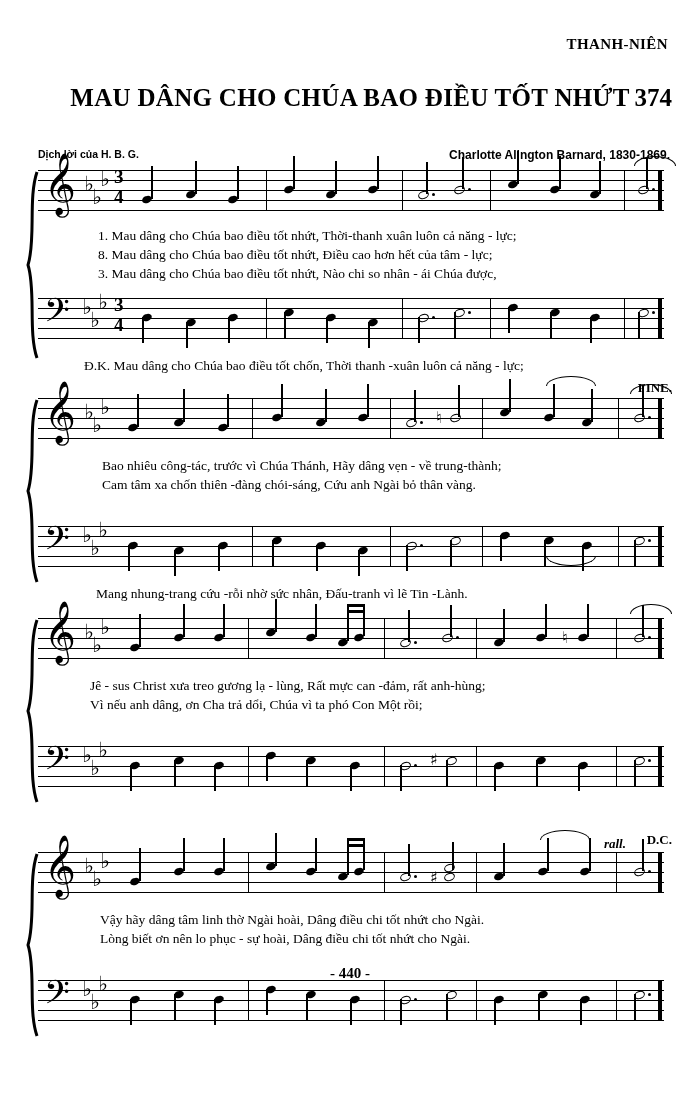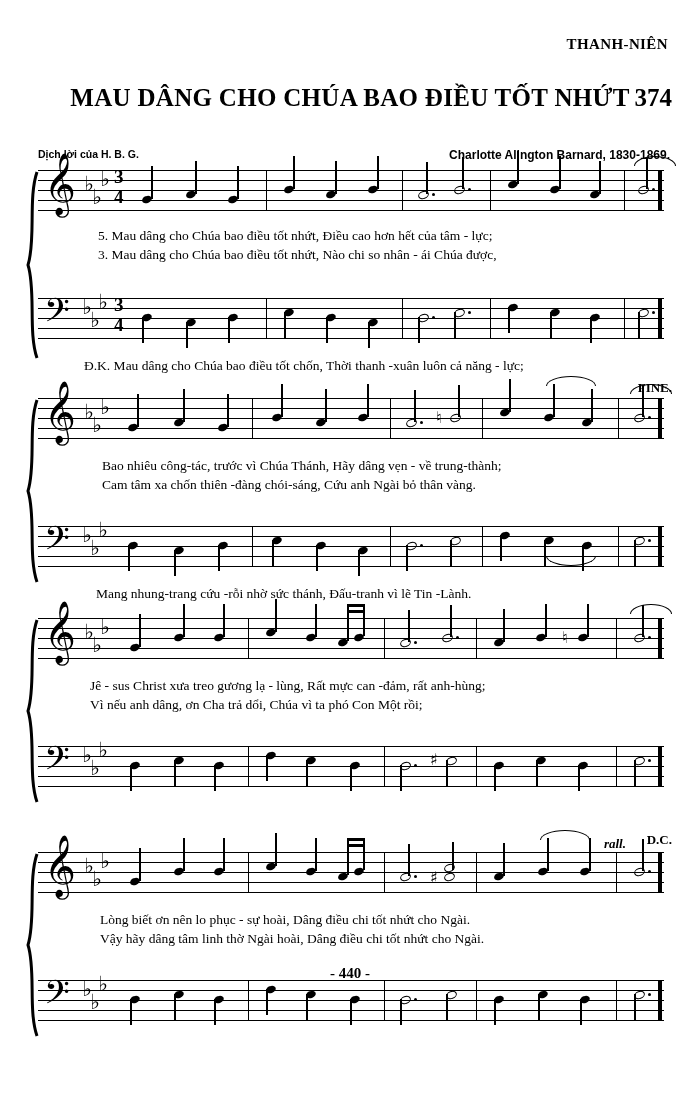--- a/index.html
+++ b/index.html
@@ -294,21 +294,22 @@
         <div class="stem" style="left:561px;top:-9px;height:33px;"></div>
       <div class="barline" style="left:586px;"></div>
       <div class="note hollow" style="left:600px;top:16px;"></div>
         <div class="stem" style="left:608px;top:-13px;height:32px;"></div>
       <div class="dot" style="left:614px;top:18px;"></div>
       <div class="tie" style="left:596px;top:-14px;width:40px;"></div>
       <div class="barline thick" style="left:620px;"></div>
     </div>
 
     <div class="lyrics" style="top:56px;left:60px;width:566px;">
-      <div class="lyric-line">5. Mau dâng cho Chúa bao điều tốt nhứt, Điều cao hơn hết của tâm - lực;</div>
+      <div class="lyric-line">1. Mau dâng cho Chúa bao điều tốt nhứt, Thời-thanh xuân luôn cả năng - lực;</div>
+      <div class="lyric-line">8. Mau dâng cho Chúa bao điều tốt nhứt, Điều cao hơn hết của tâm - lực;</div>
       <div class="lyric-line">3. Mau dâng cho Chúa bao điều tốt nhứt, Nào chi   so nhân - ái Chúa được,</div>
     </div>
 
     <div class="staff" style="position:absolute;top:128px;">
       <div class="line l0"></div>
         <div class="line l1"></div>
         <div class="line l2"></div>
         <div class="line l3"></div>
         <div class="line l4"></div>
       <span class="glyph bass">𝄢</span>
@@ -457,21 +458,21 @@
         <div class="stem" style="left:544px;top:19px;height:26px;"></div>
       <div class="slur-down" style="left:508px;top:30px;width:48px;"></div>
       <div class="barline" style="left:580px;"></div>
       <div class="note hollow" style="left:596px;top:11px;"></div>
         <div class="stem" style="left:596px;top:14px;height:26px;"></div>
       <div class="dot" style="left:610px;top:13px;"></div>
       <div class="barline thick" style="left:620px;"></div>
     </div>
 
     <div class="lyrics" style="top:186px;left:58px;width:568px;">
-      <div class="lyric-line">Mang nhung-trang cứu -rỗi  nhờ sức thánh, Đấu-tranh vì  lẽ        Tin -Lành.</div>
+      <div class="lyric-line">Mang nhung-trang cứu -rỗi  nhờ sức nhân, Đấu-tranh vì  lẽ        Tin -Lành.</div>
     </div>
   </div>
 
   <div class="system" style="top:618px;">
     <div class="brace" style="top:0px;height:186px;">
       <svg width="16" height="186" viewBox="0 0 16 186">
         <path d="M13 2 C4 28, 12 68, 4 93 C12 118, 4 158, 13 184" stroke="#000" stroke-width="3" fill="none"></path>
       </svg>
     </div>
 
@@ -632,22 +633,22 @@
         <div class="stem" style="left:551px;top:-14px;height:33px;"></div>
       <div class="tie" style="left:502px;top:-22px;width:48px;"></div>
       <div class="barline" style="left:578px;"></div>
       <div class="note hollow" style="left:596px;top:16px;"></div>
         <div class="stem" style="left:604px;top:-13px;height:32px;"></div>
       <div class="dot" style="left:610px;top:18px;"></div>
       <div class="barline thick" style="left:620px;"></div>
     </div>
 
     <div class="lyrics" style="top:58px;left:62px;width:564px;">
+      <div class="lyric-line">Vậy hãy dâng tâm linh thờ  Ngài  hoài, Dâng điều chi tốt nhứt cho Ngài.</div>
       <div class="lyric-line">Lòng  biết  ơn  nên  lo phục - sự  hoài, Dâng điều chi tốt nhứt cho Ngài.</div>
-      <div class="lyric-line">Vậy hãy dâng tâm linh thờ  Ngài  hoài, Dâng điều chi tốt nhứt cho Ngài.</div>
     </div>
 
     <div class="staff" style="position:absolute;top:128px;">
       <div class="line l0"></div>
         <div class="line l1"></div>
         <div class="line l2"></div>
         <div class="line l3"></div>
         <div class="line l4"></div>
       <span class="glyph bass">𝄢</span>
       <span class="keysig" style="left:44px;top:-1px;">♭</span>

